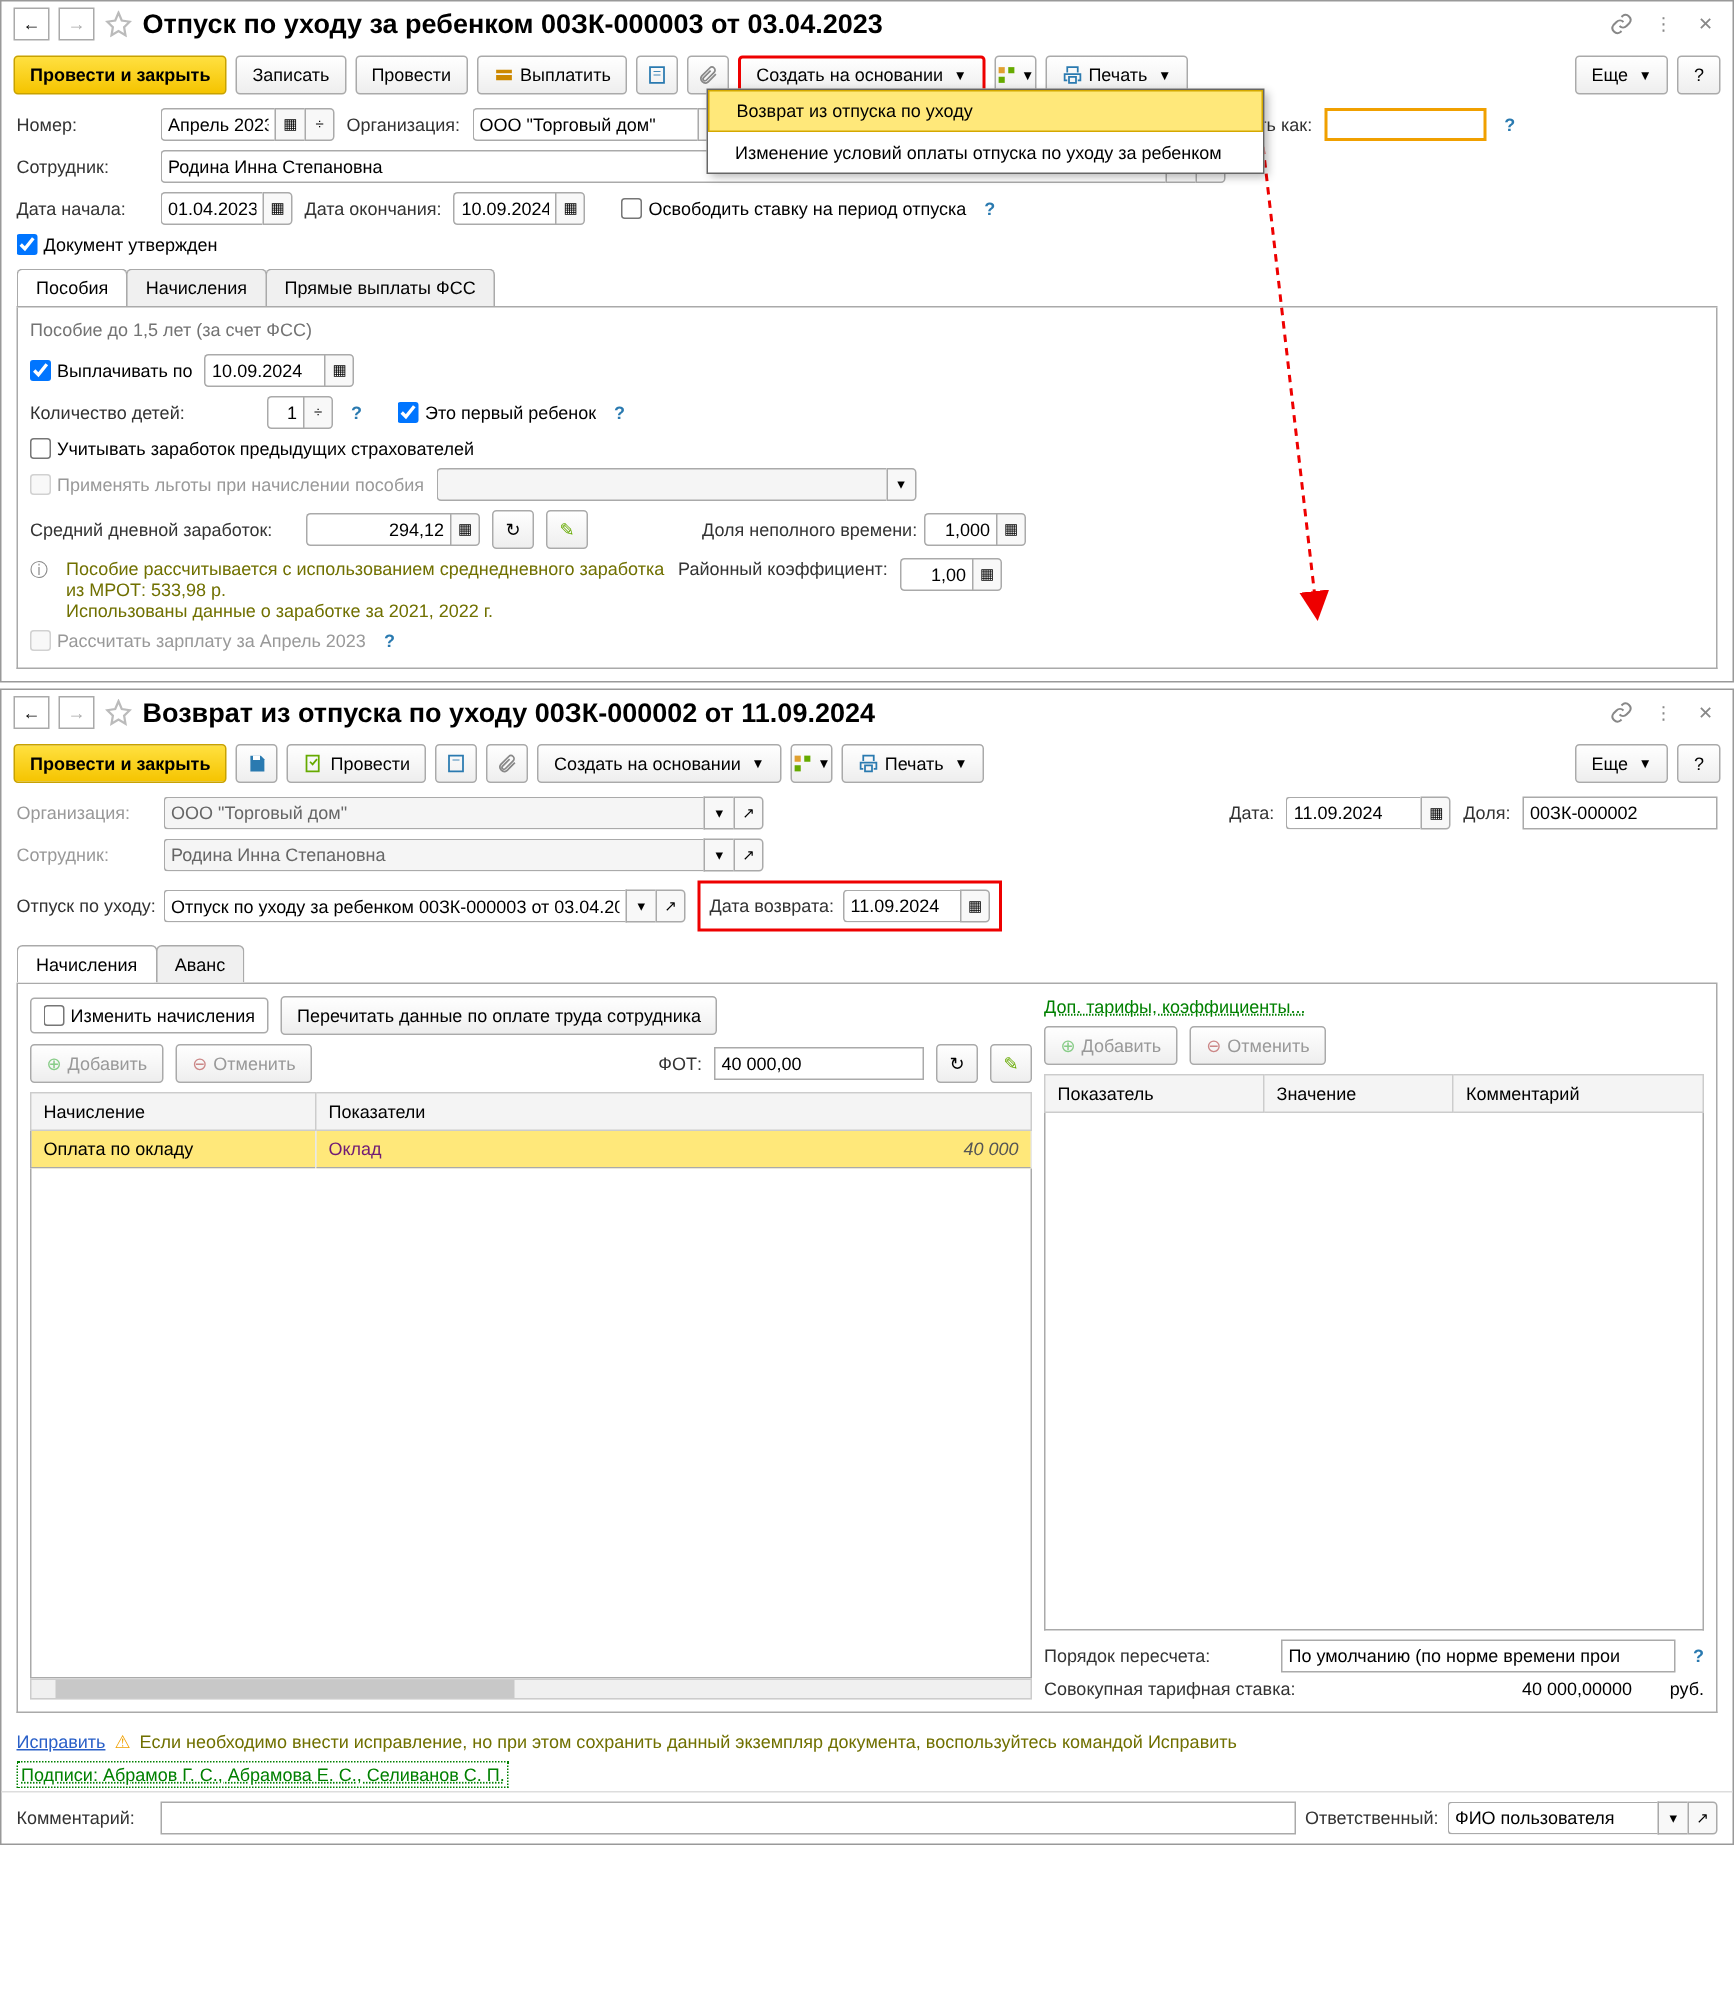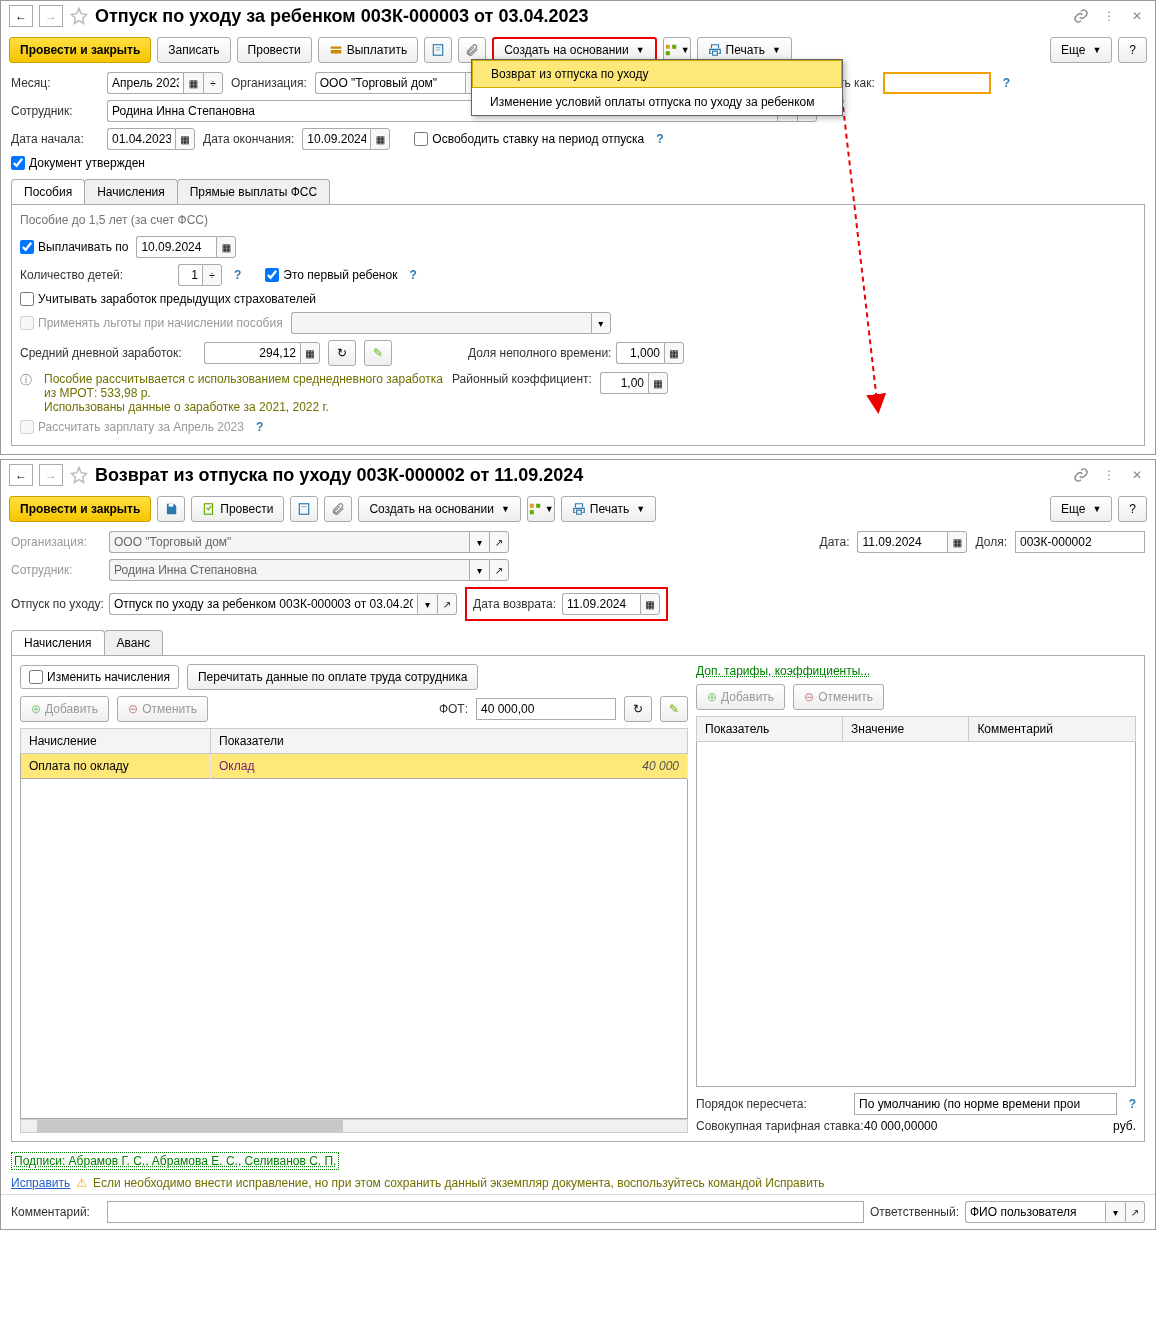--- a/index.html
+++ b/index.html
@@ -131,21 +131,21 @@
       </button>
     <button class="btn">?</button>
   </div>
 
   <div class="dropdown-menu">
     <div class="dropdown-item highlighted">Возврат из отпуска по уходу</div>
     <div class="dropdown-item">Изменение условий оплаты отпуска по уходу за ребенком</div>
   </div>
 
   <div class="form-row">
-    <span class="form-label" style="width:88px">Месяц:</span>
+    <span class="form-label" style="width:88px">Номер:</span>
     <div class="input-group">
       <input class="text-input" style="width: 76px;" value="Апрель 2023">
       <span class="addon">▦</span>
       <span class="addon">÷</span>
     </div>
     <span class="form-label">Организация:</span>
     <div class="input-group" style="flex:0 0 190px">
       <input class="text-input" style="width: 150px;" value="ООО &quot;Торговый дом&quot;">
       <span class="addon">▾</span>
       <span class="addon">↗</span>
@@ -479,34 +479,34 @@
             </thead>
         </table>
         <div class="data-area" style="border-top:none"></div>
         <div class="form-row" style="padding:6px 0 0 0">
           <span class="form-label" style="width:150px">Порядок пересчета:</span>
           <input class="text-input" style="flex: 1 1 0%;" value="По умолчанию (по норме времени прои">
           <span class="hint-q">?</span>
         </div>
         <div class="form-row" style="padding:4px 0 0 0">
           <span class="form-label" style="width:160px">Совокупная тарифная ставка:</span>
-          <span class="right-spacer" style="">40 000,00000</span>
+          <span class="right-spacer" style="text-align:right">40 000,00000</span>
           <span style="width:40px;text-align:right">руб.</span>
         </div>
       </div>
     </div>
   </div>
 
-  <div style="padding:4px 10px">
-    <span class="link-green" style="border:1px dotted #008000; padding:1px 2px">Подписи: Абрамов Г. С., Абрамова Е. С., Селиванов С. П.</span>
-  </div>
   <div style="padding:4px 10px; display:flex; align-items:center; gap:6px">
     <span class="link-blue">Исправить</span>
     <span class="warn-icon">⚠</span>
     <span class="olive-text">Если необходимо внести исправление, но при этом сохранить данный экземпляр документа, воспользуйтесь командой Исправить</span>
+  </div>
+  <div style="padding:4px 10px">
+    <span class="link-green" style="border:1px dotted #008000; padding:1px 2px">Подписи: Абрамов Г. С., Абрамова Е. С., Селиванов С. П.</span>
   </div>
 
   <div class="footer-row">
     <span class="form-label" style="width:90px">Комментарий:</span>
     <input class="text-input" style="flex: 1 1 0%;">
     <span class="form-label">Ответственный:</span>
     <div class="input-group" style="flex:0 0 180px">
       <input class="text-input" style="width: 140px;" value="ФИО пользователя">
       <span class="addon">▾</span>
       <span class="addon">↗</span>

